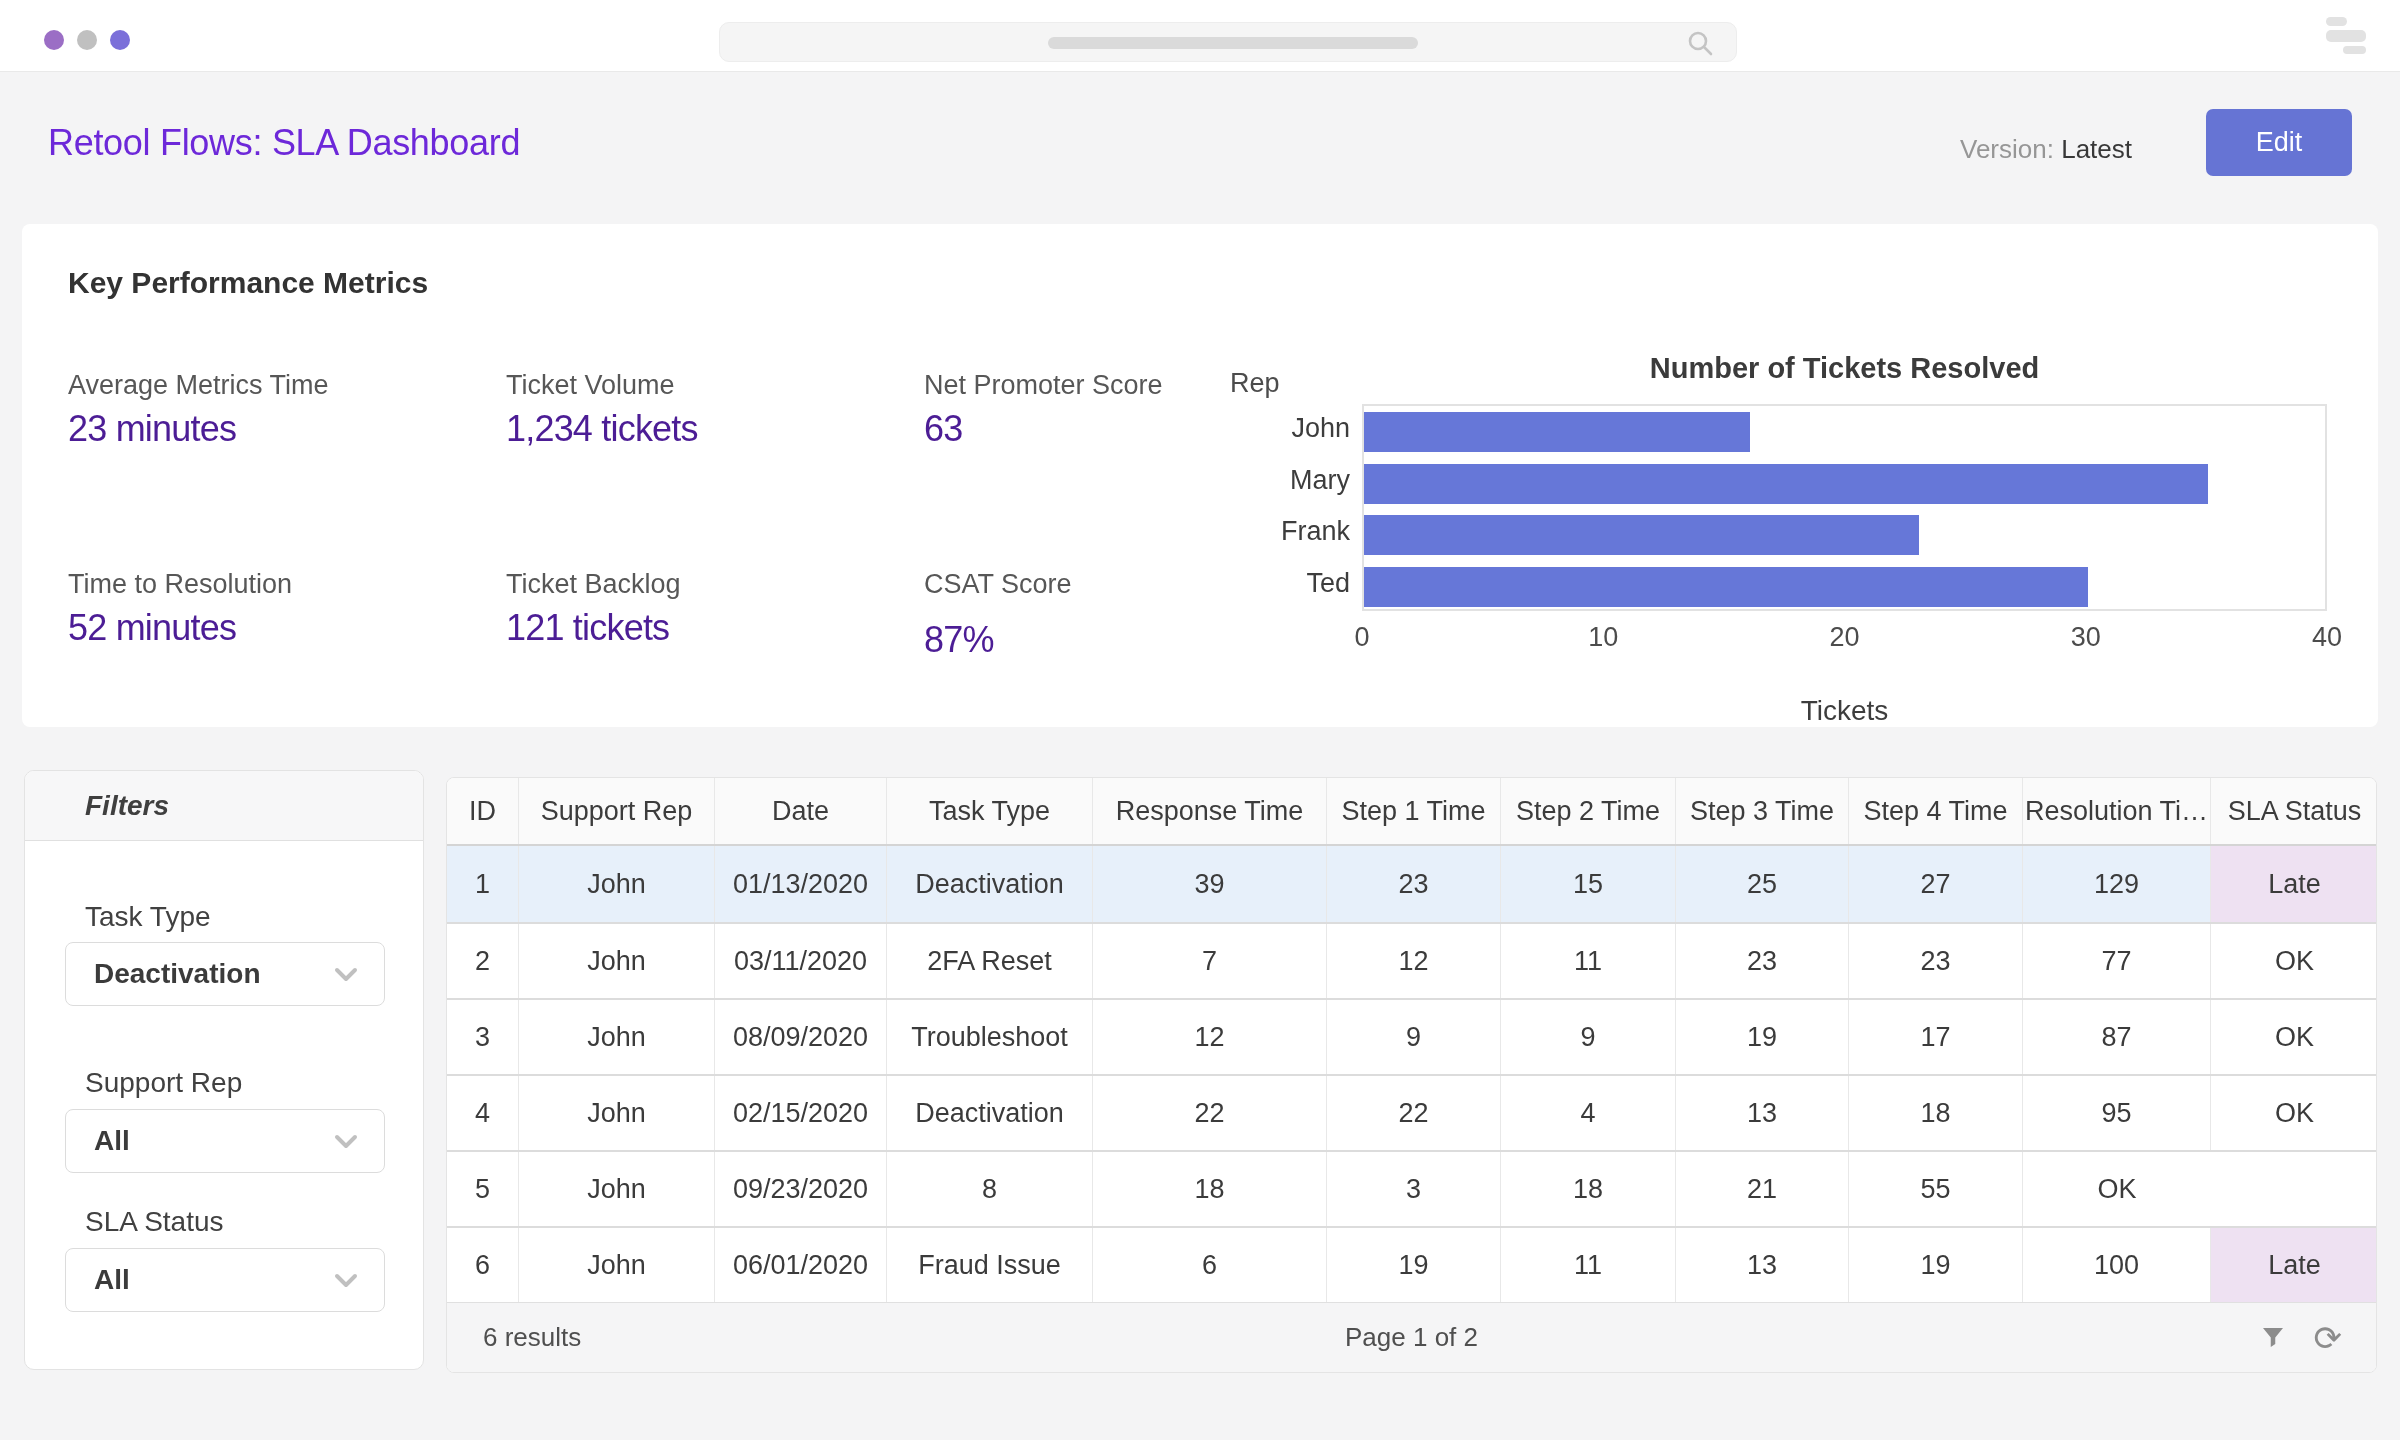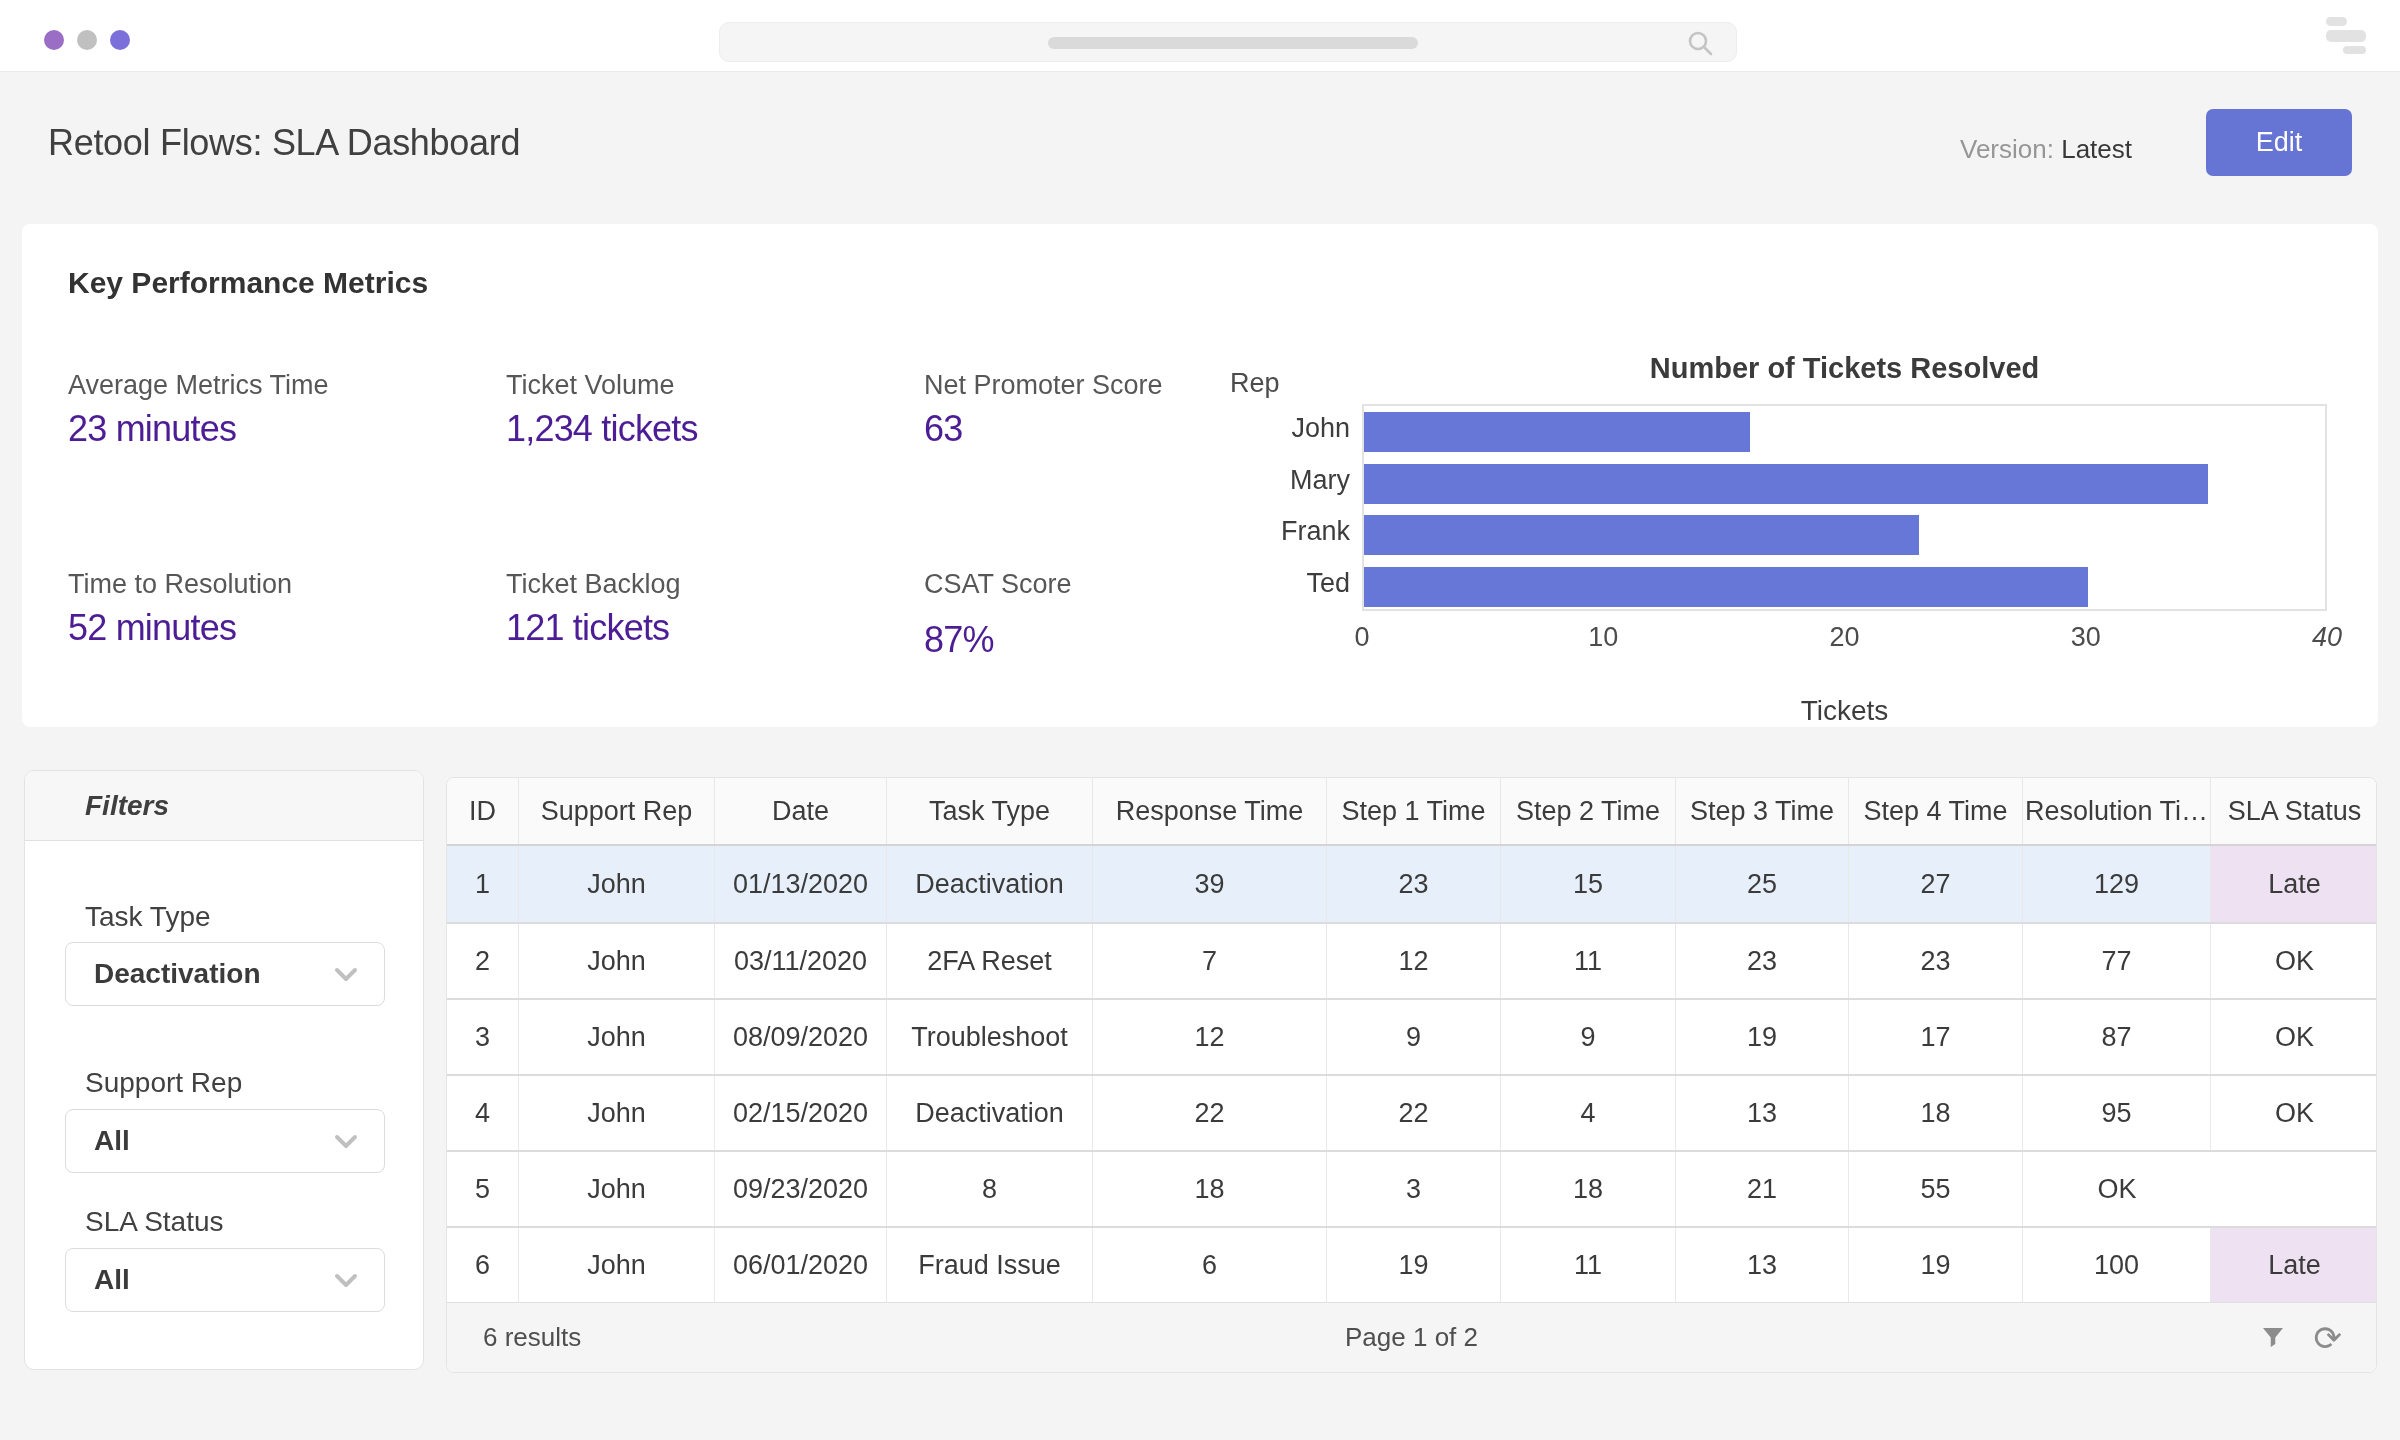--- a/index.html
+++ b/index.html
@@ -30,21 +30,21 @@
   .flow-icon { position:absolute; right:32px; top:17px; width:42px; height:38px; }
   .flow-icon i { position:absolute; display:block; background:#e2e2e2; border-radius:5px; }
   .flow-icon .b1 { left:0; top:0; width:21px; height:9px; }
   .flow-icon .b2 { left:0; top:13px; width:40px; height:12px; }
   .flow-icon .b3 { left:17px; top:29px; width:23px; height:8px; }
 
   
   .page-header { position:absolute; left:0; top:72px; width:2400px; height:152px; }
   .page-title {
     position:absolute; left:48px; top:50px;
-    font-size:36px; font-weight:500; color:#404040; letter-spacing:-0.3px;
+    font-size:36px; font-weight:500; color:#6d28d9; letter-spacing:-0.3px;
   }
   .version { position:absolute; right:268px; top:62px; font-size:26px; color:#383838; white-space:nowrap; }
   .version .vlabel { color:#969696; }
   .edit-btn {
     position:absolute; right:48px; top:37px; width:146px; height:67px;
     background:#6674d4; border:none; border-radius:7px;
     color:#ffffff; font-size:27px; font-weight:500; font-family:inherit; cursor:pointer;
   }
 
   
@@ -188,21 +188,21 @@
       <div class="cat-label" style="top: 188.875px;">John</div>
       <div class="cat-label" style="top: 240.625px;">Mary</div>
       <div class="cat-label" style="top: 292.375px;">Frank</div>
       <div class="cat-label" style="top: 344.125px;">Ted</div>
     </div>
   <div id="x-ticks">
       <div class="x-tick" style="left: 1300px;">0</div>
       <div class="x-tick" style="left: 1541.25px;">10</div>
       <div class="x-tick" style="left: 1782.5px;">20</div>
       <div class="x-tick" style="left: 2023.75px;">30</div>
-      <div class="x-tick" style="left: 2265px; font-style: italic;">40</div>
+      <div class="x-tick" style="left: 2265px;">40</div>
     </div>
   <div class="chart-xlabel">Tickets</div>
 </section>
 
 <aside class="filters">
   <div class="filters-header">Filters</div>
   <div id="filter-groups">
       <div class="filter-label" style="top: 130px;">Task Type</div>
       <div class="filter-select" style="top: 171px;">
         <span>Deactivation</span>

